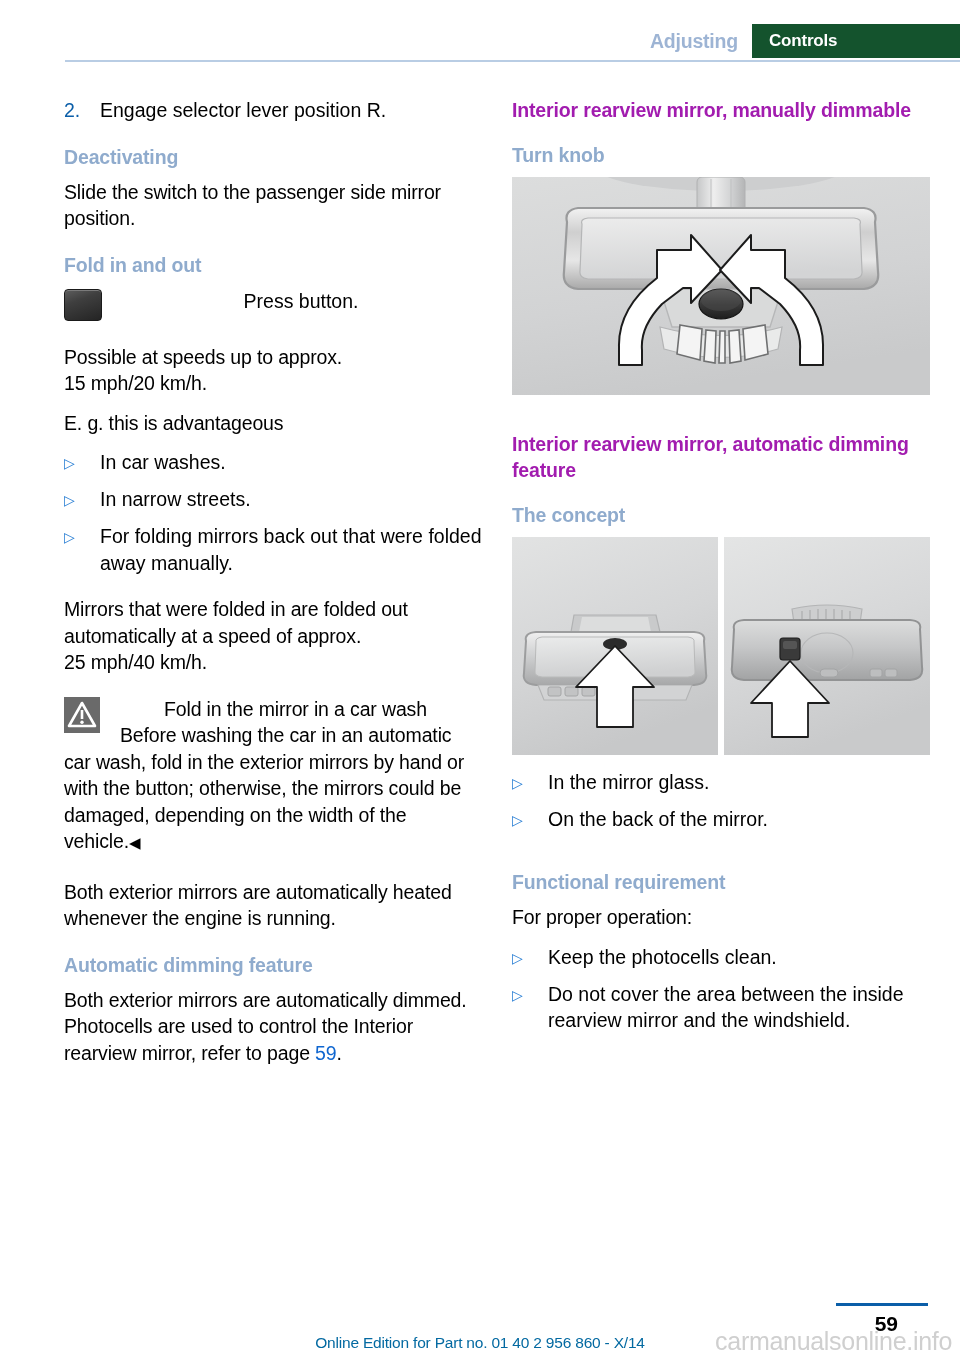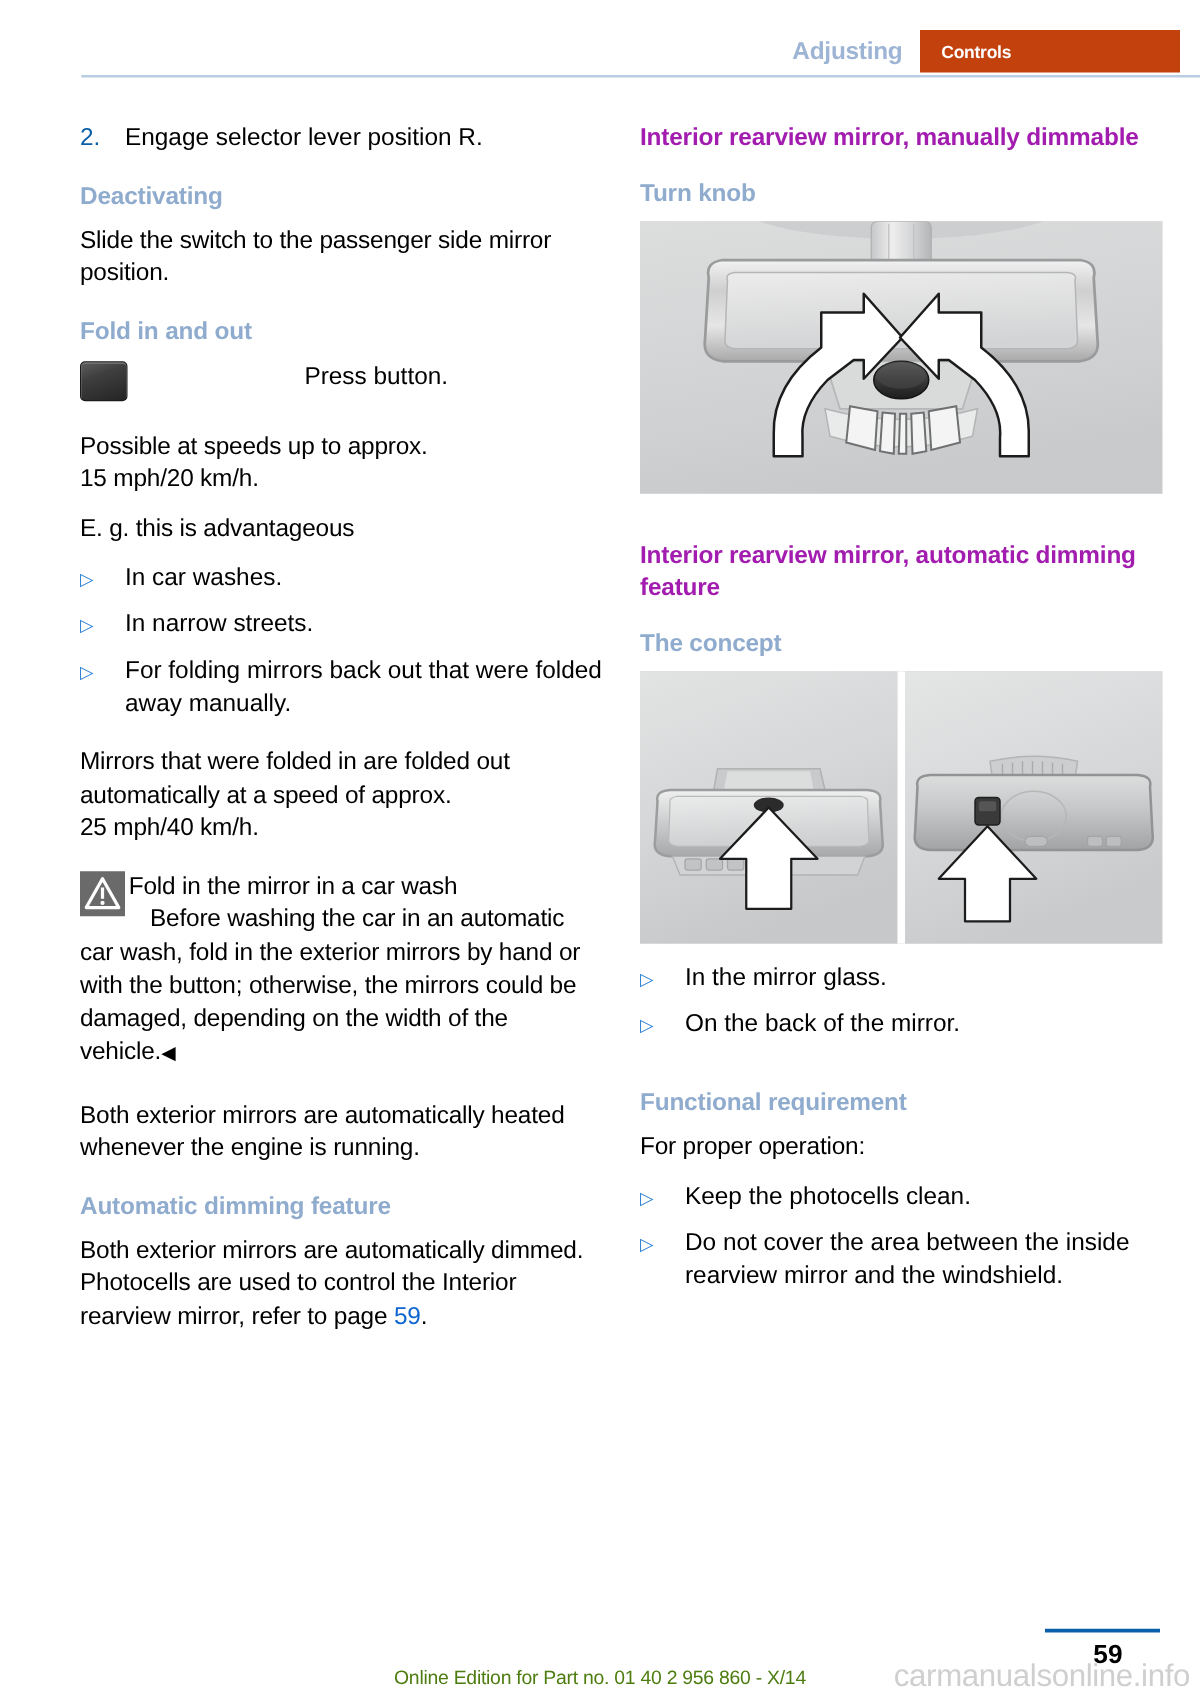--- a/index.html
+++ b/index.html
@@ -19,40 +19,40 @@
   
   .page-header {
     position: absolute;
     top: 0;
     left: 0;
     width: 960px;
     height: 66px;
   }
   .header-tabs {
     position: absolute;
-    right: 16px;
+    right: 0;
     top: 24px;
     display: flex;
     align-items: stretch;
     height: 34px;
   }
   .tab-inactive {
     color: #9db4d4;
     font-size: 19.5px;
     font-weight: bold;
     letter-spacing: -0.2px;
     padding: 0 14px 0 0;
     display: flex;
     align-items: center;
     background: #ffffff;
   }
   .tab-active {
-    background: #c2410c;
+    background: #14532d;
     color: #ffffff;
-    font-size: 14px;
+    font-size: 17px;
     font-weight: bold;
     letter-spacing: -0.2px;
     display: flex;
     align-items: center;
     padding: 0 14px 0 17px;
     min-width: 208px;
     box-sizing: border-box;
   }
   .header-rule {
     position: absolute;
@@ -175,21 +175,21 @@
     height: 36px;
     background: #6a6a6a;
   }
   .warn-icon svg { display: block; }
 
   .warn-block {
     font-size: 19.5px;
     line-height: 26.5px;
     letter-spacing: -0.15px;
   }
-  .warn-title { padding-left: 39px; }
+  .warn-title { padding-left: 76px; margin-left: 24px; }
   .warn-body-first { padding-left: 56px; }
 
   .link-blue { color: #0f66d0; }
   .arrow-end { font-size: 15px; }
 
   
   .figure {
     background: #d4d5d6;
     position: relative;
     overflow: hidden;
@@ -223,21 +223,21 @@
     font-weight: bold;
     color: #000000;
   }
   .footer-edition {
     position: absolute;
     left: 0;
     right: 0;
     bottom: 10px;
     text-align: center;
     font-size: 15.5px;
-    color: #4d7c0f;
+    color: #0369a1;
     letter-spacing: -0.2px;
   }
   .watermark {
     position: absolute;
     right: 8px;
     bottom: 6px;
     font-size: 25px;
     color: #cfcfcf;
     letter-spacing: -0.3px;
     font-family: "Liberation Sans", sans-serif;

